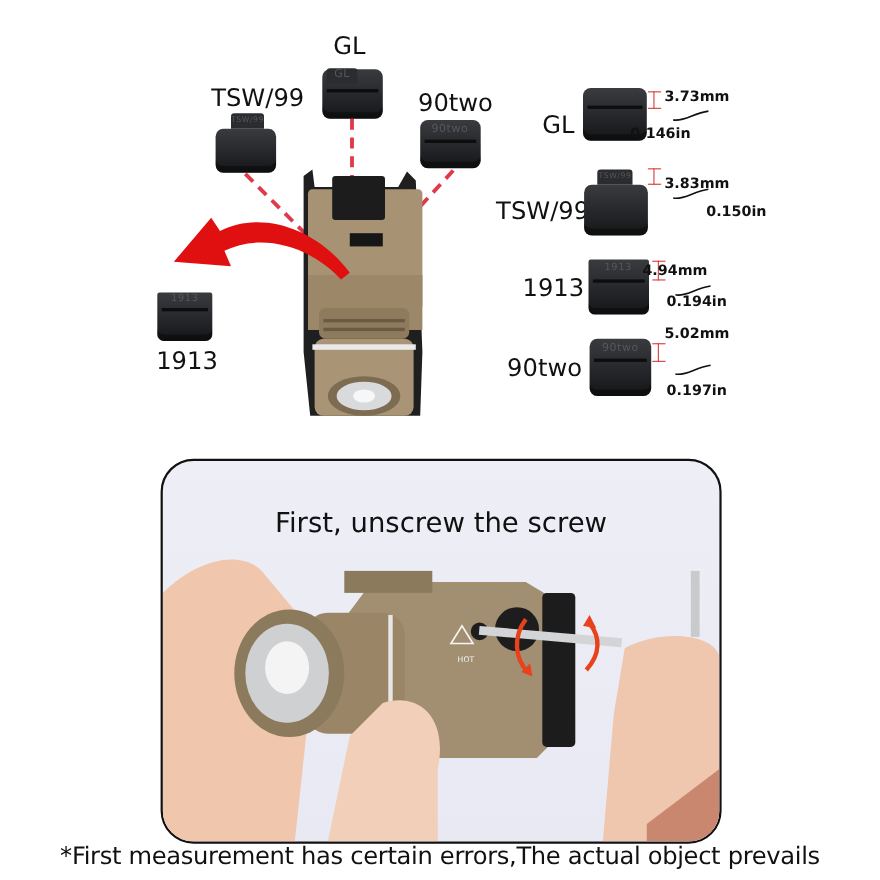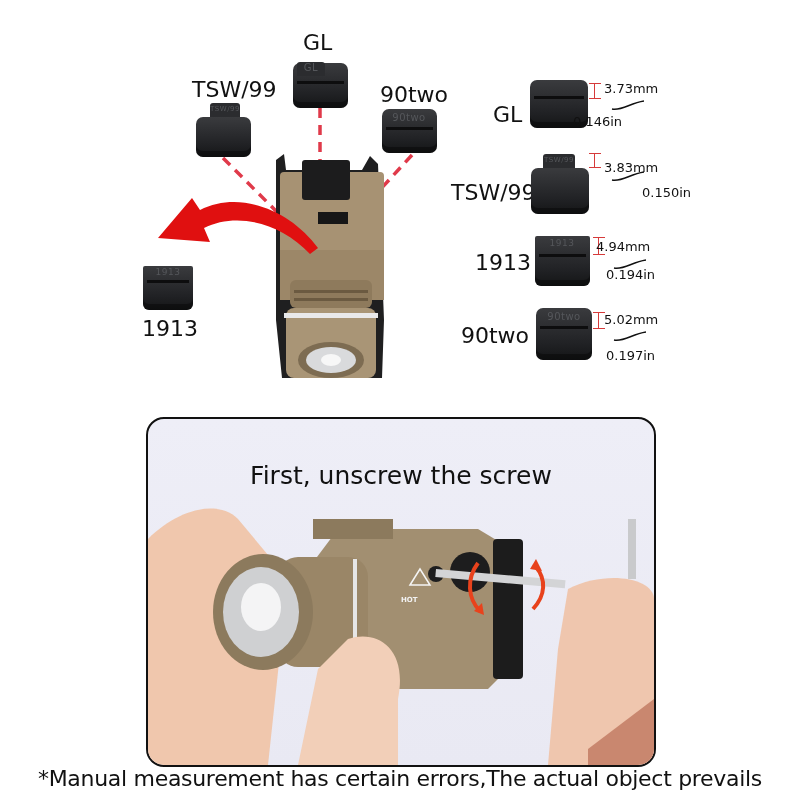--- a/index.html
+++ b/index.html
@@ -13,30 +13,30 @@
   .piece {
     position: absolute; background: linear-gradient(#3a3b3e, #202124 70%, #141516);
     border-radius: 7px; box-shadow: inset 0 -6px 0 rgba(0,0,0,0.35);
   }
   .piece .tab {
     position: absolute; background: #2b2c2f; border-radius: 3px 3px 0 0;
     color: #55575b; font-size: 10px; text-align: center; line-height: 12px;
     letter-spacing: 0.5px;
   }
   .piece .groove { position: absolute; left: 4px; right: 4px; height: 3px; background: #0d0d0e; }
-  .meas { position: absolute; font-weight: normal; font-size: 13px; color: #111; white-space: nowrap; }
+  .meas { position: absolute; font-weight: bold; font-size: 13px; color: #111; white-space: nowrap; }
   .bracket { position: absolute; width: 10px; border-left: 1.5px solid #d63a3a; }
   .bracket::before, .bracket::after {
     content: ""; position: absolute; left: -6px; width: 12px; border-top: 1.5px solid #d63a3a;
   }
   .bracket::before { top: 0; } .bracket::after { bottom: 0; }
   .tilde { position: absolute; width: 40px; height: 12px; }
   .panel {
     position: absolute; left: 146px; top: 417px; width: 506px; height: 346px;
-    border: 2.5px solid #111; border-radius: 18px; overflow: hidden;
+    border: 2.5px solid #111; border-radius: 30px; overflow: hidden;
     background: linear-gradient(#eeeef7, #e9e9f3);
   }
   .panel-title {
     position: absolute; top: 42px; left: 0; right: 0; text-align: center;
     font-size: 25px; color: #111;
   }
   .footnote {
     position: absolute; left: 0; right: 0; top: 766px; text-align: center;
     font-size: 22px; color: #111; white-space: nowrap; letter-spacing: -0.3px;
   }
@@ -119,33 +119,33 @@
       <path d="M2 10 C12 12 20 4 34 2" stroke="#111" stroke-width="1.5" fill="none"></path>
     </svg>
   <div class="meas" style="left:642px;top:185px">0.150in</div>
 
   <div class="lbl lbl-big" style="left:475px;top:250px">1913</div>
   <div class="piece" style="left:535px;top:236px;width:55px;height:50px;border-radius:2px 2px 6px 6px">
     <span class="tab" style="left:10px;top:1px;width:34px;height:12px;background:transparent;font-size:9px">1913</span>
     <div class="groove" style="top:18px"></div>
   </div>
   <div class="bracket" style="left:598px;top:237px;height:18px"></div>
-  <div class="meas" style="left:596px;top:239px">4.94mm</div>
+  <div class="meas" style="left:584px;top:239px">4.94mm</div>
   <svg class="tilde" style="left:612px;top:258px">
       <path d="M2 10 C12 12 20 4 34 2" stroke="#111" stroke-width="1.5" fill="none"></path>
     </svg>
   <div class="meas" style="left:606px;top:267px">0.194in</div>
 
   <div class="lbl lbl-big" style="left:461px;top:323px">90two</div>
   <div class="piece" style="left:536px;top:308px;width:56px;height:52px">
     <span class="tab" style="left:3px;top:3px;width:50px;height:12px;background:transparent">90two</span>
     <div class="groove" style="top:18px"></div>
   </div>
   <div class="bracket" style="left:598px;top:312px;height:17px"></div>
-  <div class="meas" style="left:604px;top:312px">5.02mm</div>
+  <div class="meas" style="left:604px;top:296px">5.02mm</div>
   <svg class="tilde" style="left:612px;top:330px">
       <path d="M2 10 C12 12 20 4 34 2" stroke="#111" stroke-width="1.5" fill="none"></path>
     </svg>
   <div class="meas" style="left:606px;top:348px">0.197in</div>
 </div>
 
 <div class="panel">
   <div class="panel-title">First, unscrew the screw</div>
 
   <svg class="abs" style="left:0;top:80px" width="506" height="266">
@@ -173,16 +173,16 @@
     <path d="M330 64 C318 80 320 100 332 112" stroke="#e8421c" stroke-width="4" fill="none"></path>
     <path d="M326 112 L336 116 L334 104 Z" fill="#e8421c"></path>
     <path d="M385 110 C398 96 398 80 388 68" stroke="#e8421c" stroke-width="4" fill="none"></path>
     <path d="M382 70 L388 60 L394 72 Z" fill="#e8421c"></path>
 
     <path d="M200 140 C230 130 260 150 250 200 L250 266 L150 266 L170 170 Z" fill="#f2cfb8"></path>
 
     <path d="M420 90 C460 70 506 80 506 100 L506 266 L400 266 L410 150 Z" fill="#efc6ae"></path>
     <path d="M440 250 L506 200 L506 266 L440 266 Z" fill="#c9876f"></path>
   </svg>
-  <span class="abs" style="left:253px;top:177px;font-size:7px;color:#f2f2f2;font-weight:bold">HOT</span>
+  <span class="abs" style="left:268px;top:177px;font-size:7px;color:#f2f2f2;font-weight:normal">HOT</span>
 </div>
 
-<div class="footnote">*Manual measurement has certain errors,The actual object prevails</div>
+<div class="footnote">*First measurement has certain errors,The actual object prevails</div>
 
 </body></html>

